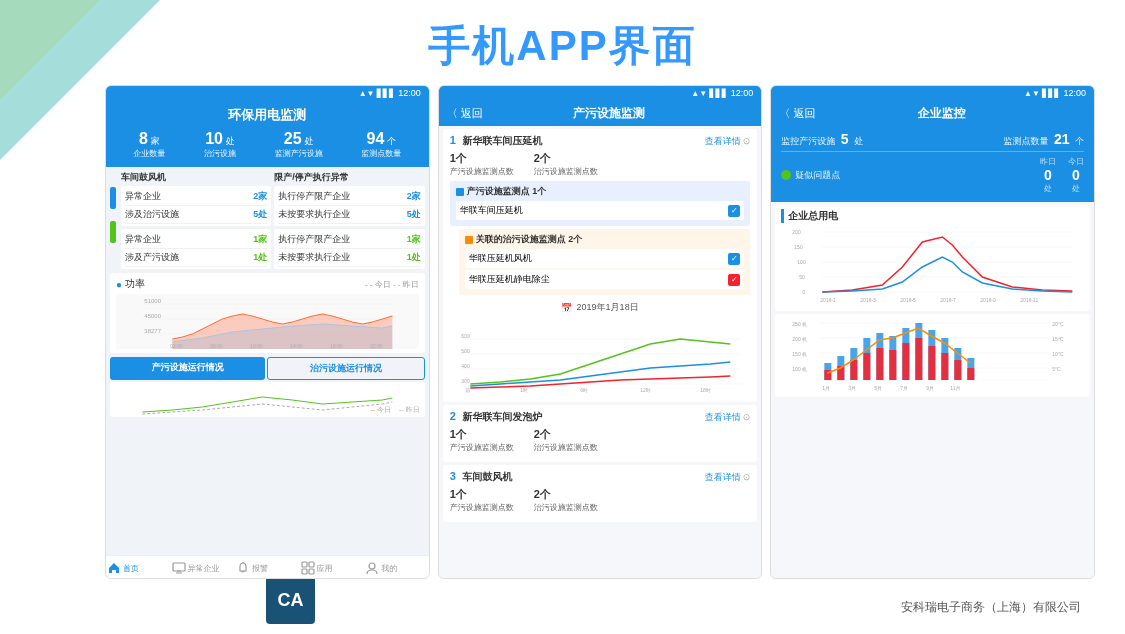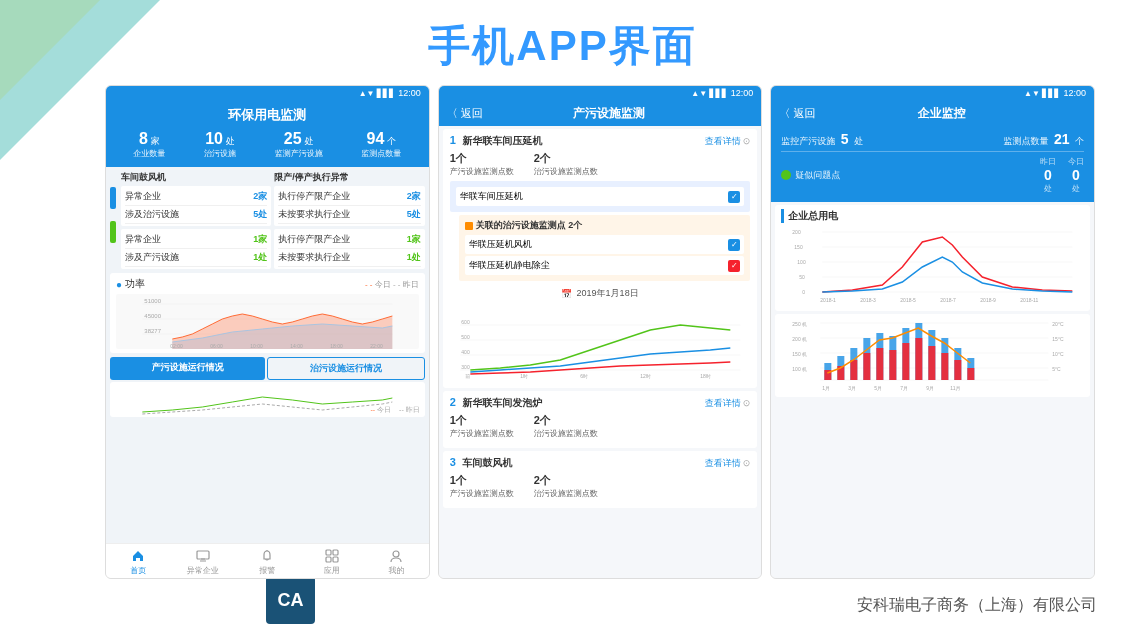--- a/index.html
+++ b/index.html
@@ -41,22 +41,22 @@
       font-size: 42px;
       font-weight: bold;
       color: #3399ff;
       letter-spacing: 2px;
     }
 
     
     .company-name {
       position: absolute;
       bottom: 18px;
-      right: 28px;
-      font-size: 16px;
+      right: 44px;
+      font-size: 12px;
       color: #555;
     }
 
     
     .ca-badge {
       position: absolute;
       bottom: 10px;
       left: 266px;
       width: 49px;
       height: 48px;
@@ -210,21 +210,21 @@
       display: flex;
       padding: 4px 0 2px;
       margin-top: auto;
     }
     .s1-bottom-item {
       flex: 1;
       text-align: center;
       font-size: 8px;
       color: #999;
       display: flex;
-      flex-direction: column;
+      flex-direction: row;
       align-items: center;
       gap: 1px;
     }
     .s1-bottom-item.active { color: #1a8fe3; }
     .s1-bottom-icon {
       width: 16px;
       height: 16px;
       display: flex;
       align-items: center;
       justify-content: center;
@@ -613,20 +613,24 @@
             <div style="font-size:11px; font-weight:bold; color:#333;">1个</div>
             <div style="font-size:8px; color:#666;">产污设施监测点数</div>
           </div>
           <div>
             <div style="font-size:11px; font-weight:bold; color:#333;">2个</div>
             <div style="font-size:8px; color:#666;">治污设施监测点数</div>
           </div>
         </div>
 
         <div class="s2-monitor-section" style="background:#e8f0ff;">
+          <div class="s2-monitor-title">
+            <div class="s2-monitor-dot" style="background:#1a8fe3;"></div>
+            <span>产污设施监测点 1个</span>
+          </div>
           <div class="s2-monitor-item">
             <span>华联车间压延机</span>
             <div class="s2-checkbox">✓</div>
           </div>
         </div>
 
         <div class="s2-monitor-section" style="background:#fff5e8; margin-top:3px;margin-left:9px;">
           <div class="s2-monitor-title">
             <div class="s2-monitor-dot" style="background:#ff8c00;"></div>
             <span>关联的治污设施监测点 2个</span>

